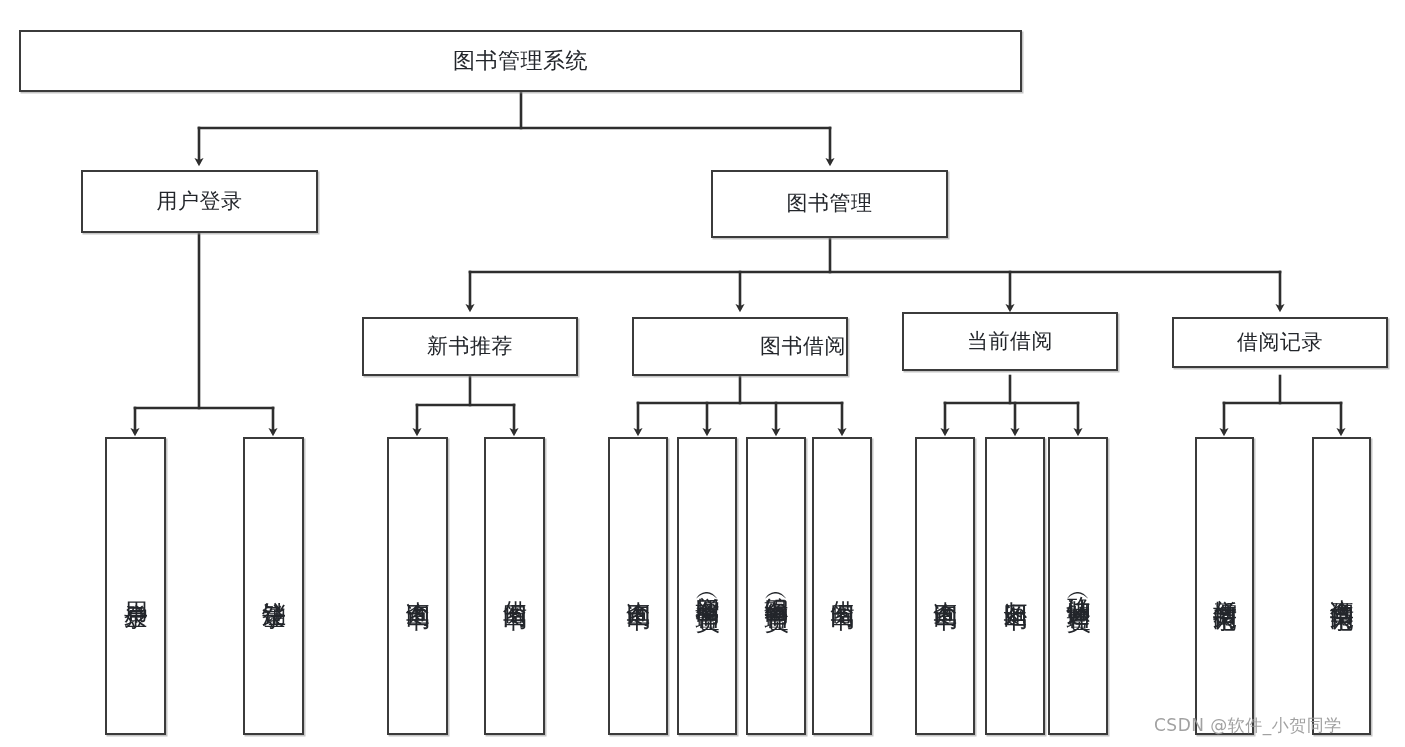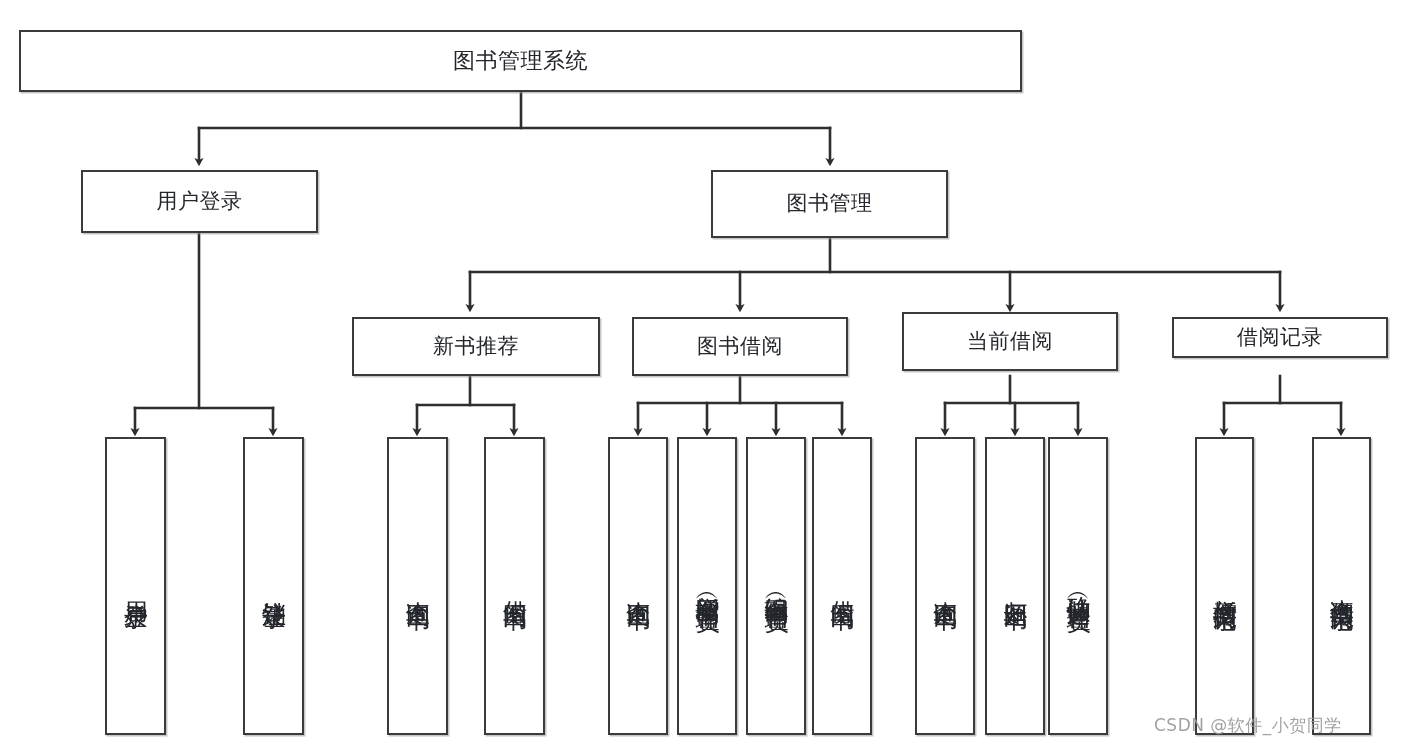--- a/index.html
+++ b/index.html
@@ -138,33 +138,33 @@
   </div>
 
   <div class="node horiz" style="left:81px; top:170px; width:237px; height:63px;">
     <span class="lbl">用户登录</span>
   </div>
 
   <div class="node horiz" style="left:711px; top:170px; width:237px; height:68px;">
     <span class="lbl">图书管理</span>
   </div>
 
-  <div class="node horiz" style="left:352px; top:317px; width:248px; height:59px;">
+  <div class="node horiz" style="left:362px; top:317px; width:216px; height:59px;">
     <span class="lbl">新书推荐</span>
   </div>
 
-  <div class="node horiz" style="left:632px; top:317px; width:216px; height:59px;">
+  <div class="node horiz" style="left:632px; top:317px; width:216px; height:59px;justify-content:flex-end;">
     <span class="lbl">图书借阅</span>
   </div>
 
   <div class="node horiz" style="left:902px; top:312px; width:216px; height:59px;">
     <span class="lbl">当前借阅</span>
   </div>
 
-  <div class="node horiz" style="left:1172px; top:317px; width:216px; height:41px;">
+  <div class="node horiz" style="left:1172px; top:317px; width:216px; height:51px;">
     <span class="lbl">借阅记录</span>
   </div>
 
   <div class="node vert" style="left:105px; top:437px; width:61px; height:298px;">
     <span class="lbl">用户登录</span>
   </div>
 
   <div class="node vert" style="left:243px; top:437px; width:61px; height:298px;">
     <span class="lbl">注销登录</span>
   </div>

